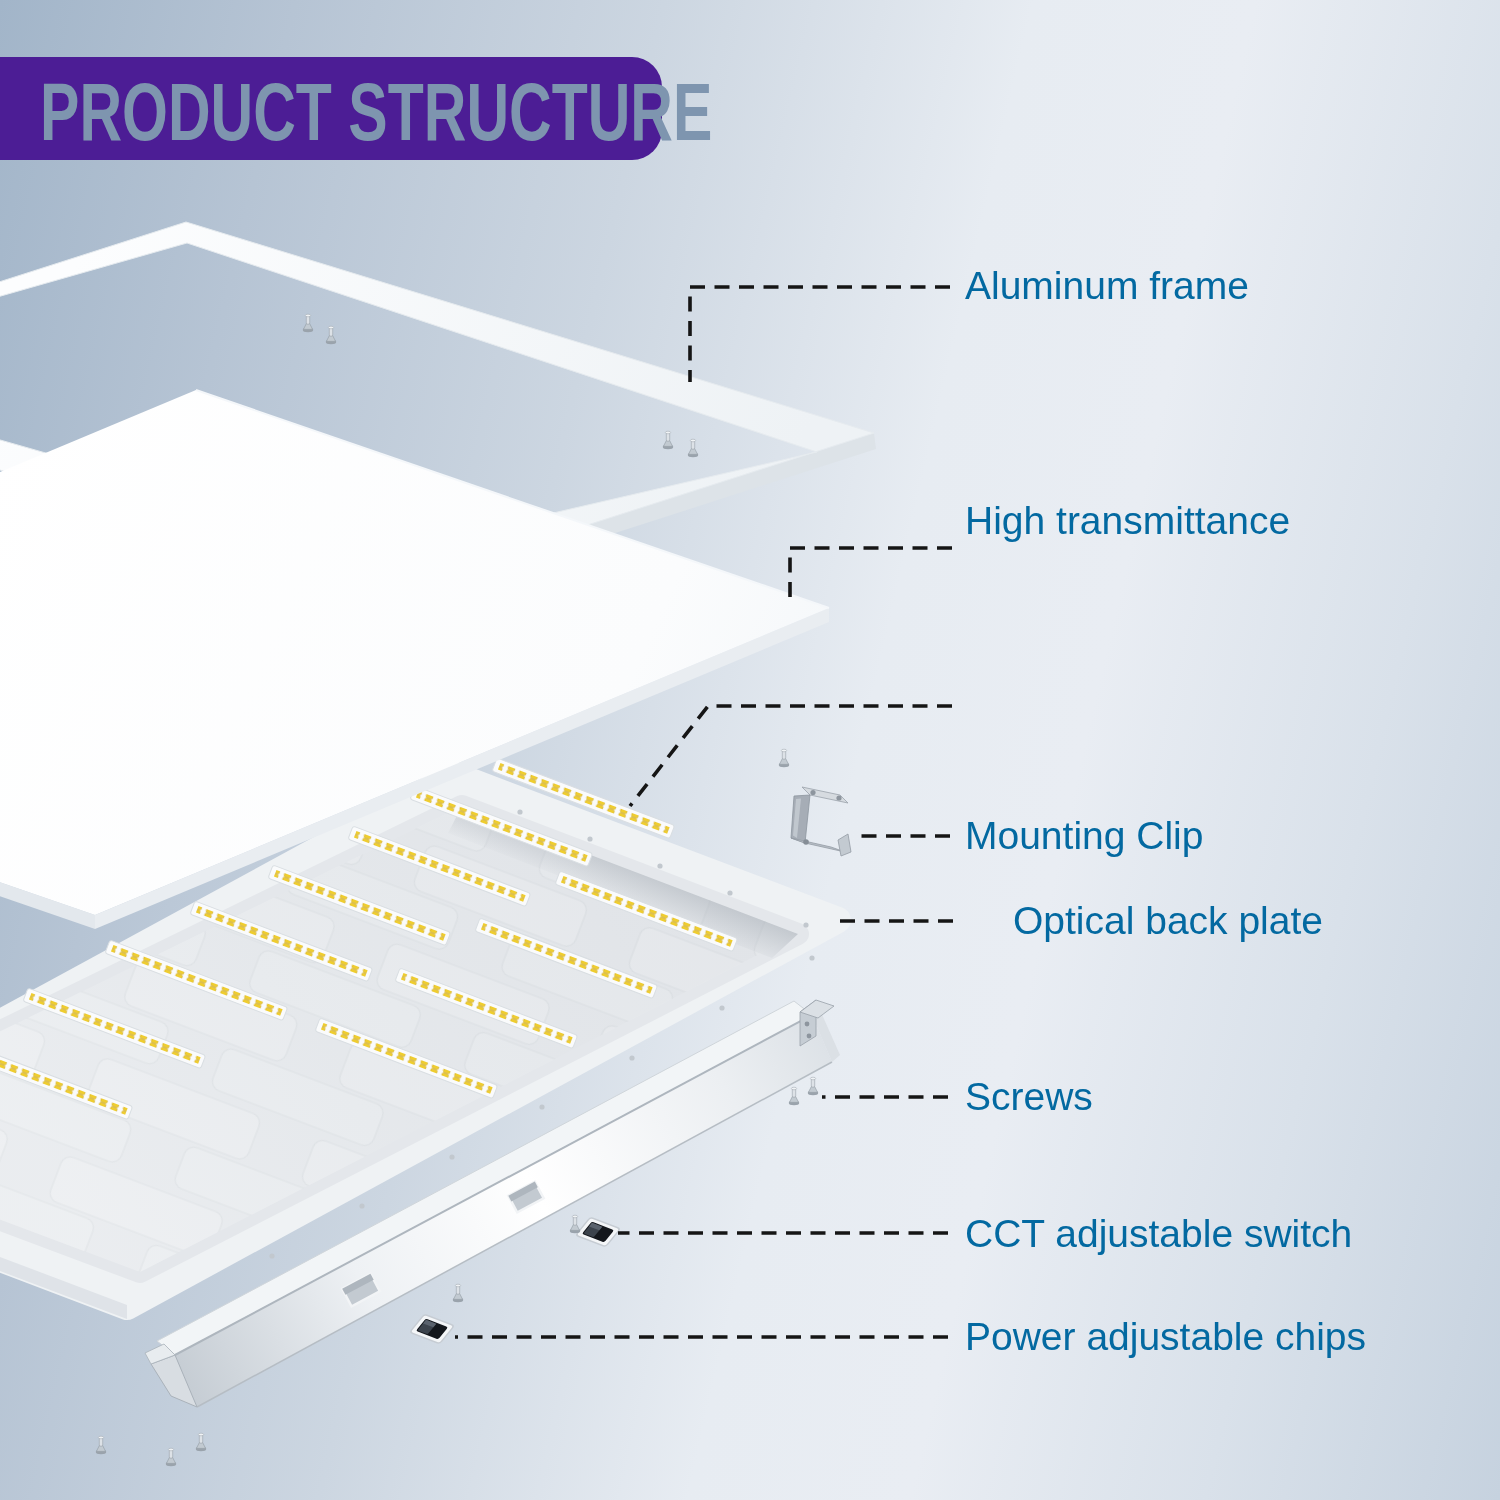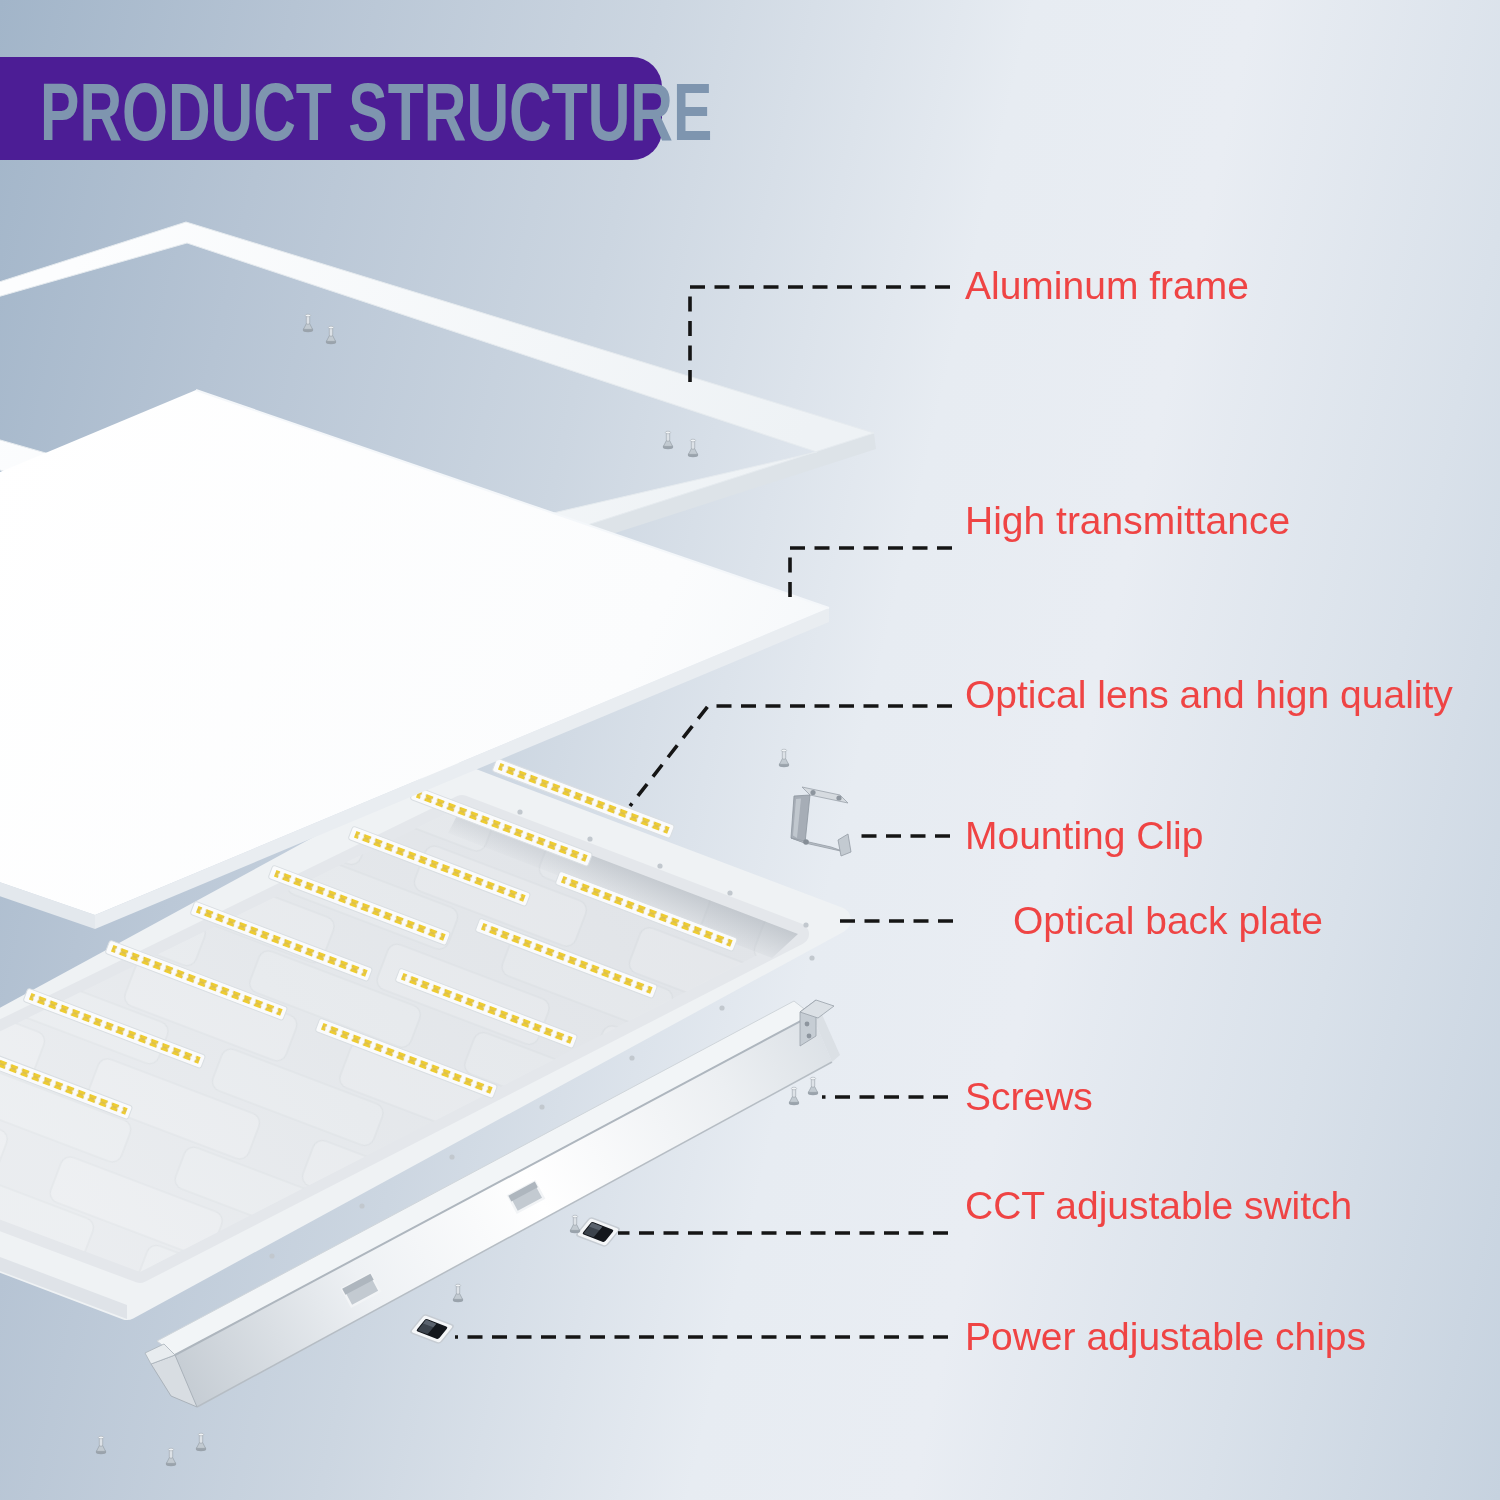--- a/index.html
+++ b/index.html
@@ -12,30 +12,30 @@
   .banner{
     position:absolute;left:0;top:57px;width:662px;height:103px;
     background:#4c1d95;border-radius:0 30px 30px 0;
   }
   .banner .t{
     position:absolute;left:40px;top:8px;
     font-size:82px;font-weight:700;letter-spacing:0px;white-space:nowrap;
     color:#7e95af;transform:scaleX(0.72);transform-origin:left center;
   }
   .label{
-    position:absolute;left:965px;font-size:39px;line-height:57px;color:#ef4444;
+    position:absolute;left:965px;font-size:39px;line-height:57px;color:#0369a1;
     white-space:nowrap;
   }
   .l-aluminum{top:257px;}
   .l-diffusion{top:492px;}
   .l-ledchips{top:666px;}
   .l-clip{top:807px;}
   .l-backplate{top:892px;margin-left:48px;}
   .l-screws{top:1068px;}
-  .l-cct{top:1177px;}
+  .l-cct{top:1205px;}
   .l-power{top:1308px;}
 </style>
 </head>
 <body>
 
 <svg id="scene" viewBox="0 0 1500 1500">
   <defs>
     <linearGradient id="diffGrad" x1="0" y1="390" x2="900" y2="800" gradientUnits="userSpaceOnUse">
       <stop offset="0" stop-color="#ffffff"></stop>
         <stop offset="0.7" stop-color="#fbfcfd"></stop>
@@ -219,21 +219,20 @@
   <div class="t">PRODUCT STRUCTURE</div>
 </div>
 
 <div class="label l-aluminum">
   <div>Aluminum frame</div>
 </div>
 <div class="label l-diffusion">
   <div>High transmittance</div>
 </div>
 <div class="label l-ledchips">
-  <div>Optical lens and hign quality</div>
 </div>
 <div class="label l-clip">
   <div>Mounting Clip</div>
 </div>
 <div class="label l-backplate">
   <div>Optical back plate</div>
 </div>
 <div class="label l-screws">
   <div>Screws</div>
 </div>

